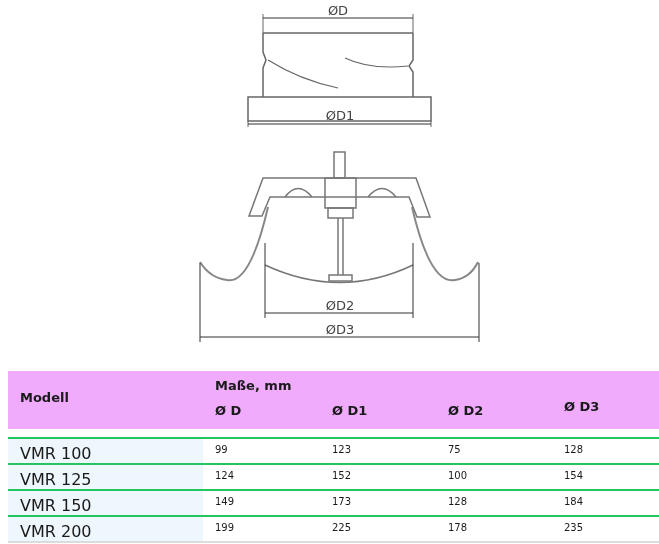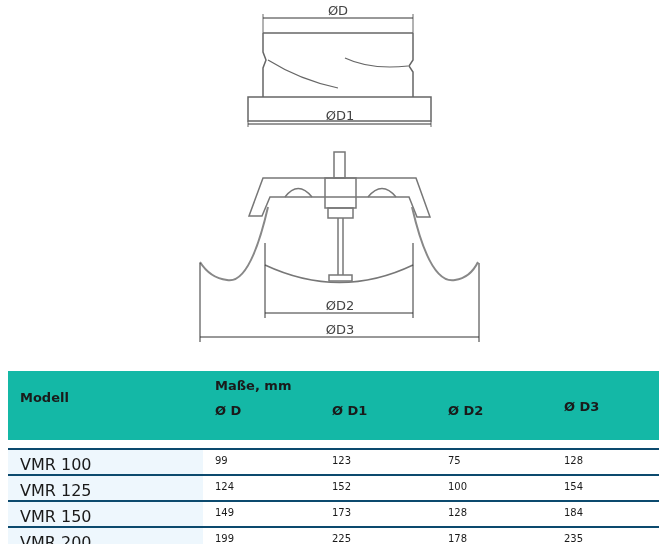--- a/index.html
+++ b/index.html
@@ -1,24 +1,24 @@
 <!DOCTYPE html>
 <html><head>
   <meta charset="utf-8">
   <style>
     html, body { margin: 0; padding: 0; background: #ffffff; }
     body { width: 659px; height: 544px; position: relative; overflow: hidden;
            font-family: "DejaVu Sans", "Liberation Sans", sans-serif; color: #1a1a1a; }
     .drawing { position: absolute; left: 0; top: 0; }
     .dim-label { font-family: "DejaVu Sans", sans-serif; font-size: 13px; fill: #444; }
     .tbl { position: absolute; left: 8px; top: 371px; width: 651px; }
-    .hdr { position: relative; height: 69px; background: #14b8a6; }
+    .hdr { position: relative; height: 58px; background: #f0abfc; }
     .hdr .cell { position: absolute; font-weight: bold; font-size: 13px; color: #1a1a1a; }
     .gap { height: 8px; background: #fff; }
-    .row { position: relative; height: 24px; border-top: 2px solid #0c4a6e; }
+    .row { position: relative; height: 24px; border-top: 2px solid #22c55e; }
     .row:last-child { border-bottom: 2px solid #dcdcdc; }
     .row .cell { position: absolute; top: 5px; font-size: 10px; color: #1a1a1a; }
     .row .model { left: 0; top: 0; width: 195px; height: 24px; background: #eef7fd; }
     .row .model span { position: absolute; left: 12px; top: 5px; }
   </style>
 </head>
 <body>
 
 <svg class="drawing" width="659" height="360" viewBox="0 0 659 360">
   <g stroke="#666" fill="none" stroke-width="1.5">

